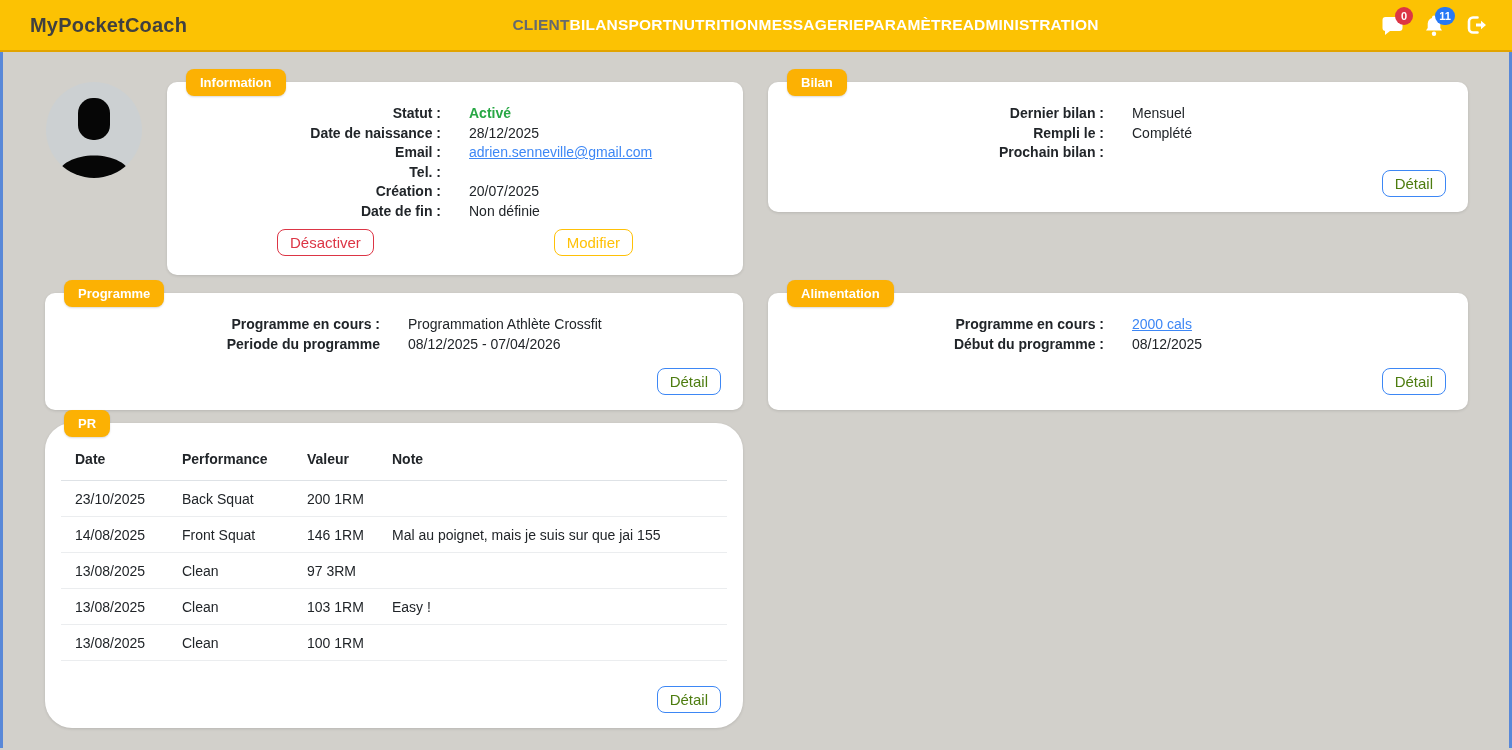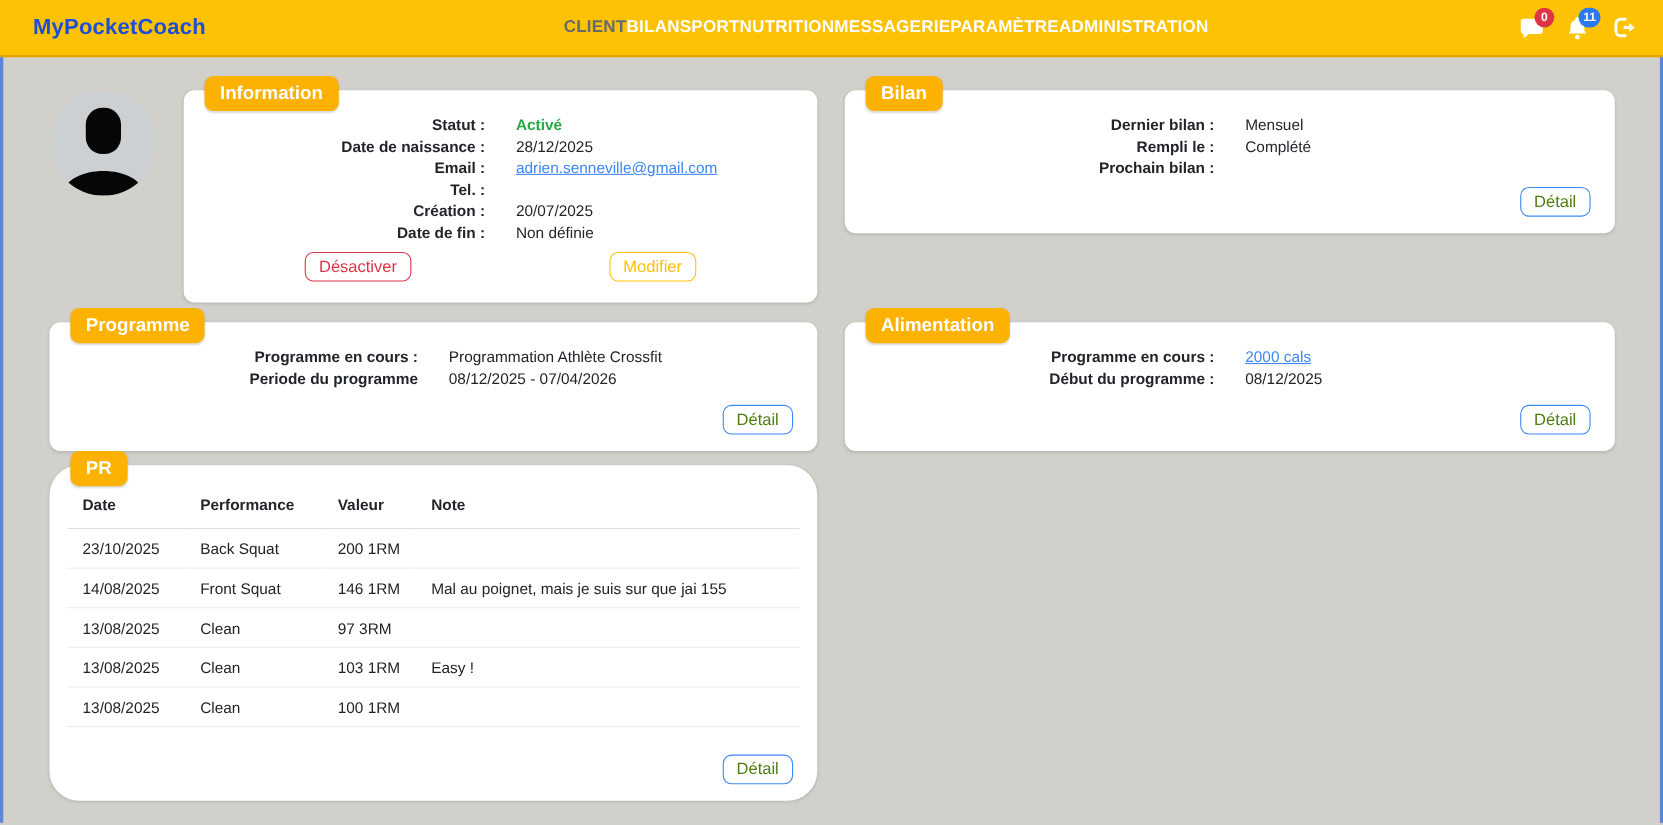--- a/index.html
+++ b/index.html
@@ -10,21 +10,21 @@
     color:#212529;
   }
 
   
   .topnav {
     height:52px; background:#fcc203;
     border-bottom:2px solid #e2a400;
     display:flex; align-items:center;
     padding:0 22px 0 30px;
   }
-  .brand { font-size:20px; font-weight:bold; color:#1d4ed8; letter-spacing:.2px; }
+  .brand { font-size:20px; font-weight:bold; color:#404040; letter-spacing:.2px; }
   .nav-menu {
     flex:1; display:flex; justify-content:center; align-items:center; margin-left:44px;
   }
   .nav-item {
     color:#ffffff; font-size:15.5px; font-weight:600; letter-spacing:.2px;
     text-decoration:none; cursor:pointer; white-space:nowrap;
   }
   .nav-item.active { color:#66696d; }
   .nav-icons { display:flex; align-items:center; gap:16px; }
   .icon-btn { position:relative; width:26px; height:26px; cursor:pointer; display:flex; align-items:flex-end; }
@@ -43,21 +43,21 @@
     position:relative; height:696px;
     border-left:3px solid #5988d8; border-right:3px solid #5988d8;
   }
 
   .card {
     position:absolute; background:#fff; border-radius:10px;
     box-shadow:0 1px 3px rgba(0,0,0,.12);
   }
   .card-badge {
     position:absolute; top:-13px; left:19px;
-    background:#fcb103; color:#fff; font-weight:bold; font-size:17px;
+    background:#fcb103; color:#fff; font-weight:bold; font-size:13px;
     padding:6px 14px; border-radius:8px;
     box-shadow:0 1px 2px rgba(0,0,0,.15);
   }
 
   .avatar { position:absolute; left:43px; top:30px; width:96px; height:96px; }
 
   #card-information { left:164px; top:30px; width:576px; height:193px; }
   #card-bilan       { left:765px; top:30px; width:700px; height:130px; }
   #card-programme   { left:42px;  top:241px; width:698px; height:117px; }
   #card-alimentation{ left:765px; top:241px; width:700px; height:117px; }

